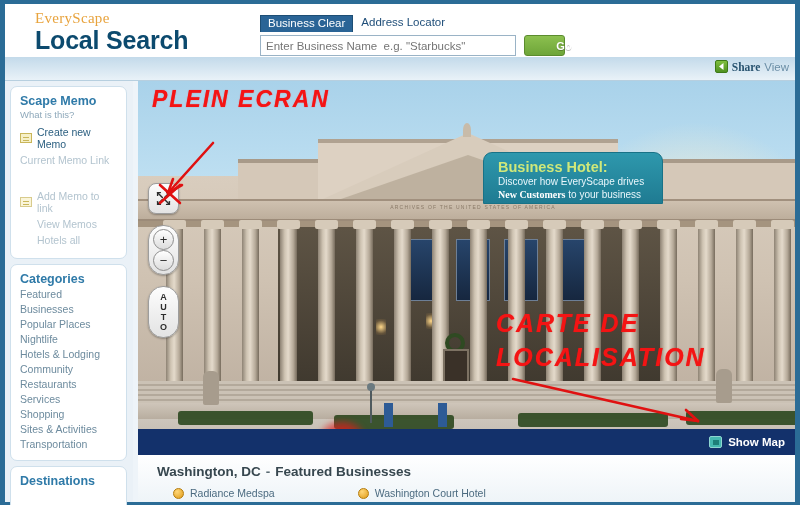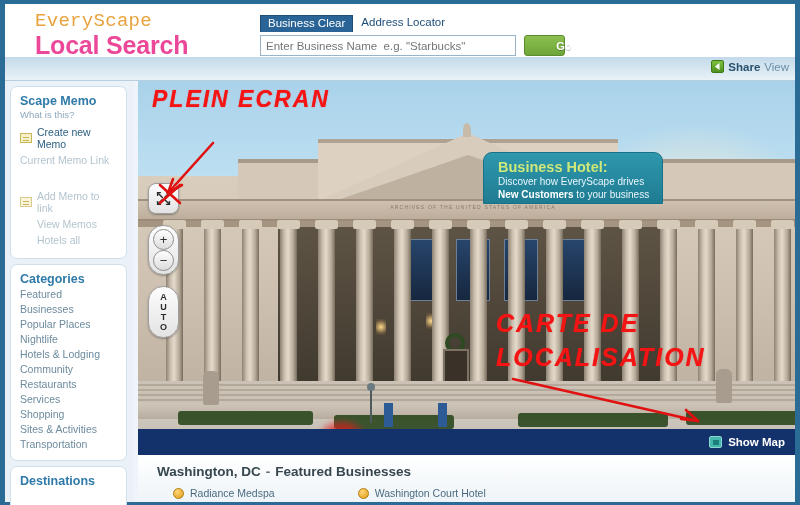--- a/index.html
+++ b/index.html
@@ -21,25 +21,25 @@
   .frame-top   { position:absolute; left:0; top:0; width:800px; height:4px; background:#2b6c96; }
   .frame-bottom{ position:absolute; left:0; bottom:0; width:800px; height:3px; background:#2b6c96; }
 
   
   .header {
     position:absolute; left:5px; top:4px; width:790px; height:53px;
     background:#ffffff;
   }
   .brand { position:absolute; left:30px; top:6px; }
   .brand-top {
-    font-size:19px; color:#e8a33d; letter-spacing:.3px;
-    font-family:Liberation Mono, monospace;
+    font-size:15px; color:#e8a33d; letter-spacing:.3px;
+    font-family:Liberation Serif, serif;
   }
   .brand-main {
-    font-size:25px; font-weight:bold; color:#ec4899; letter-spacing:-.2px;
+    font-size:25px; font-weight:bold; color:#0c4a6e; letter-spacing:-.2px;
     margin-top:-1px;
   }
   .search-zone { position:absolute; left:255px; top:12px; }
   .tabs { display:flex; align-items:flex-end; height:16px; }
   .tab {
     font-size:11.5px; padding:1px 7px 2px 7px; color:#1f4e79;
     border:1px solid transparent; line-height:13px;
   }
   .tab.active {
     background:#2a6496; color:#ffffff; border:1px solid #1d4e75;
@@ -72,21 +72,21 @@
     display:flex; align-items:center; gap:4px;
     font-size:11.5px; cursor:pointer;
   }
   .share-icon {
     width:13px; height:13px; border-radius:2px;
     background:linear-gradient(#7fbf3f,#4f9120);
     border:1px solid #3d7a17;
     display:flex; align-items:center; justify-content:center;
   }
   .share-icon svg { display:block; }
-  .share-word { font-weight:bold; color:#27526f; }
+  .share-word { font-weight:bold; color:#27526f;font-family:Liberation Serif, serif; }
   .view-word  { color:#6b8ea6; }
 
   
   .body-area {
     position:absolute; left:5px; top:81px; width:790px; height:421px;
     background:#eef4f9;
   }
 
   
   .sidebar {
@@ -346,21 +346,21 @@
     position:absolute; left:478px; top:71px; width:180px; height:52px;
     background:linear-gradient(#2e98ad,#1f7b92);
     border:1px solid #187287; border-radius:9px 9px 0 0;
     padding:6px 0 0 14px; overflow:hidden;
   }
   .promo-title {
     font-size:14.5px; font-weight:bold; color:#cfe87a; line-height:16px;
   }
   .promo-l1 { font-size:10px; color:#e8f6fb; line-height:13px; }
   .promo-l2 { font-size:10px; color:#e8f6fb; line-height:13px; }
-  .promo-l2 b { color:#ffffff; }
+  .promo-l2 b { color:#ffffff;font-family:Liberation Serif, serif; }
 </style>
 </head>
 <body>
 
 <div class="page">
 
   <div class="frame-top"></div>
   <div class="frame-left"></div>
   <div class="frame-right"></div>
   <div class="frame-bottom"></div>

